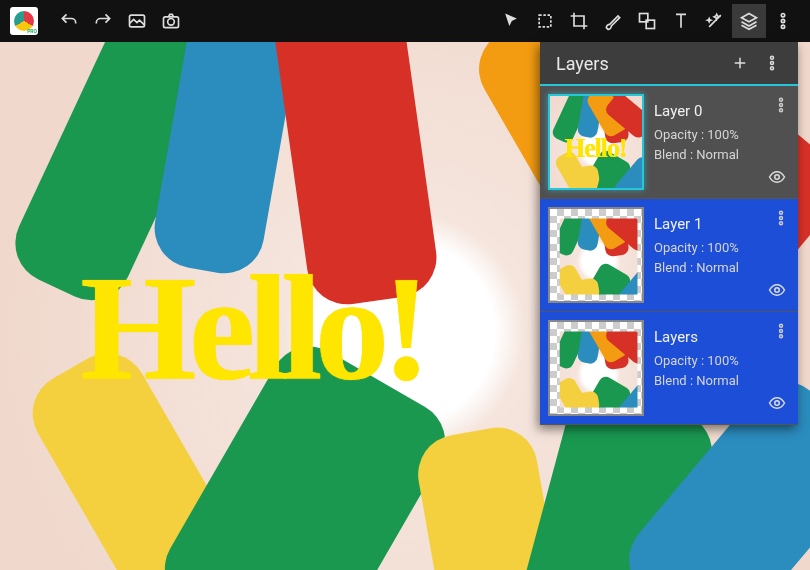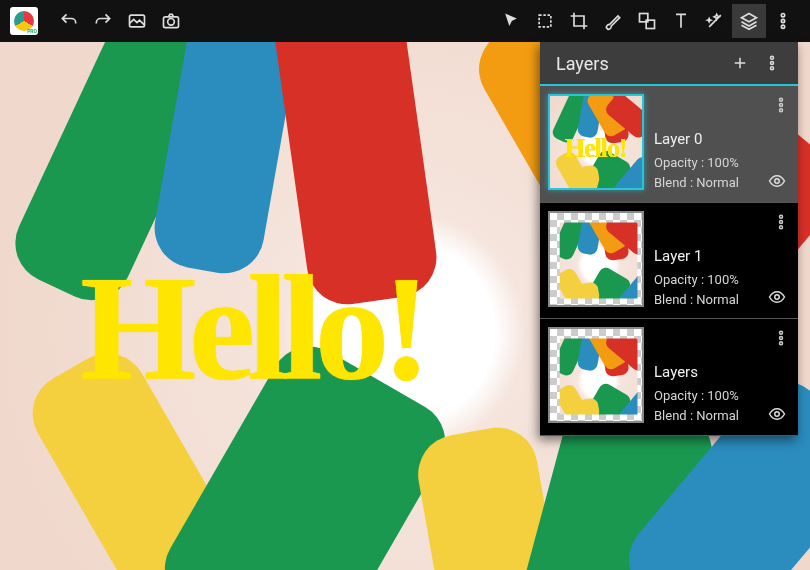--- a/index.html
+++ b/index.html
@@ -68,37 +68,37 @@
     }
     .lp-header {
       display:flex; align-items:center; height:44px; padding:0 10px 0 16px;
       border-bottom: 2px solid #26c6da;
     }
     .lp-title { color:#e8e8e8; font-size:18px; flex:1; }
     .lp-hicon { width:32px; height:32px; display:flex; align-items:center; justify-content:center; color:#ddd; cursor:pointer;}
     .lp-hicon svg{ width:18px; height:18px; stroke:currentColor; fill:none; stroke-width:2;}
     .layer-row {
       display:flex; padding:8px; border-bottom:1px solid #555; position:relative;
-      background:#000000;
+      background:#1d4ed8;
     }
     .layer-row.selected { background:#505050; }
     .thumb {
       width:96px; height:96px; border:2px solid #888; background:#fff; position:relative;
       flex-shrink:0; overflow:hidden;
     }
     .layer-row.selected .thumb { border-color:#26c6da; box-shadow: 0 0 6px rgba(38,198,218,0.6);}
     .thumb-checker {
       background-image:
         linear-gradient(45deg,#ccc 25%,transparent 25%,transparent 75%,#ccc 75%),
         linear-gradient(45deg,#ccc 25%,transparent 25%,transparent 75%,#ccc 75%);
       background-size:14px 14px; background-position:0 0,7px 7px; background-color:#fff;
     }
     .thumb-mini { transform:scale(0.18); transform-origin:top left; width:540px; height:528px; position:absolute;}
     .meta { flex:1; padding:6px 4px 0 10px; color:#d5d5d5; font-size:13px; line-height:1.55; }
-    .meta .name { font-size:15px; color:#f0f0f0; margin-bottom:2px;margin-top:28px;}
+    .meta .name { font-size:15px; color:#f0f0f0; margin-bottom:2px;}
     .row-more { position:absolute; top:6px; right:4px; width:26px; height:26px; display:flex;align-items:center;justify-content:center; cursor:pointer; color:#ccc;}
     .row-eye { position:absolute; bottom:8px; right:8px; width:26px; height:26px; display:flex;align-items:center;justify-content:center; cursor:pointer; color:#ddd;}
     .row-more svg,.row-eye svg{width:18px;height:18px;stroke:currentColor;fill:none;stroke-width:2;}
   </style>
 </head>
 <body>
 
 <div class="toolbar">
   <div class="logo">
     <div class="logo-circle"></div>

